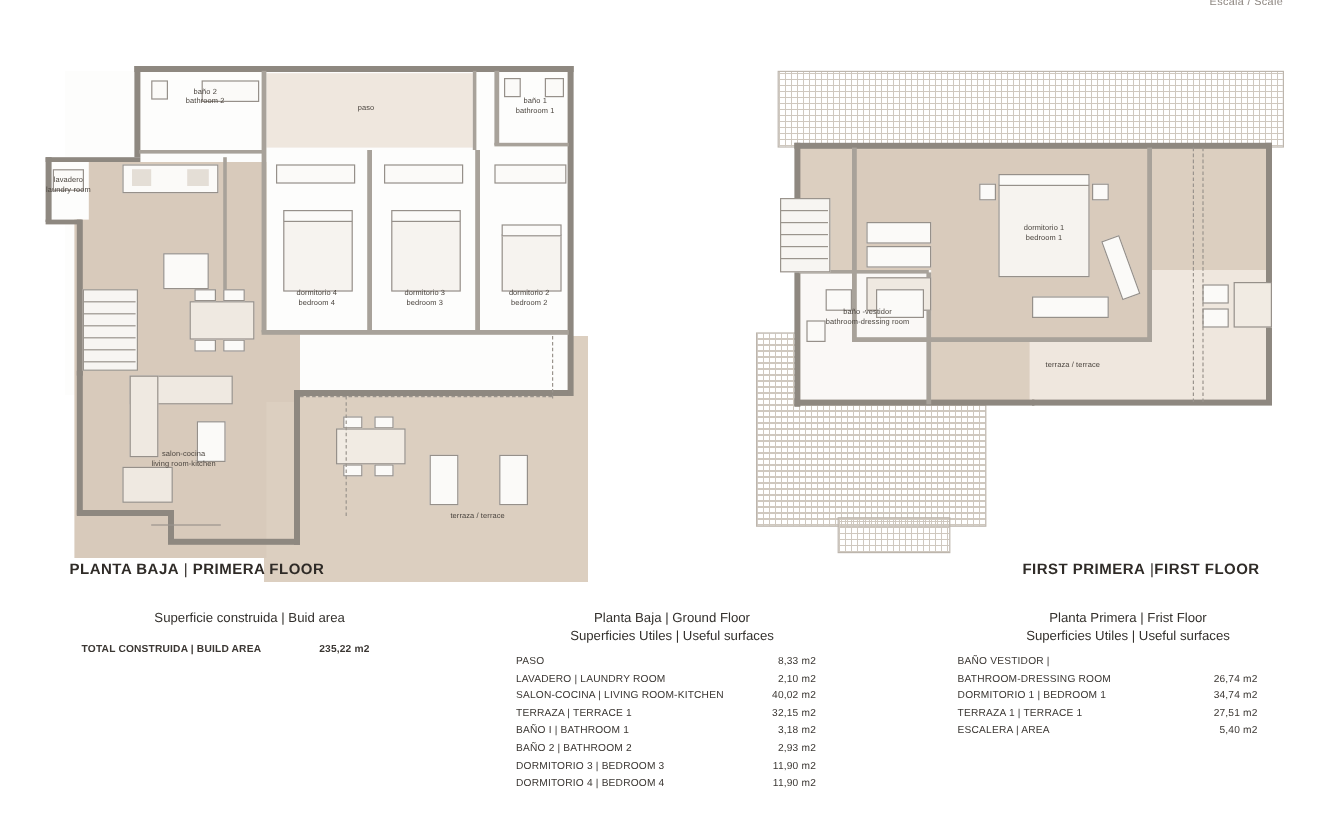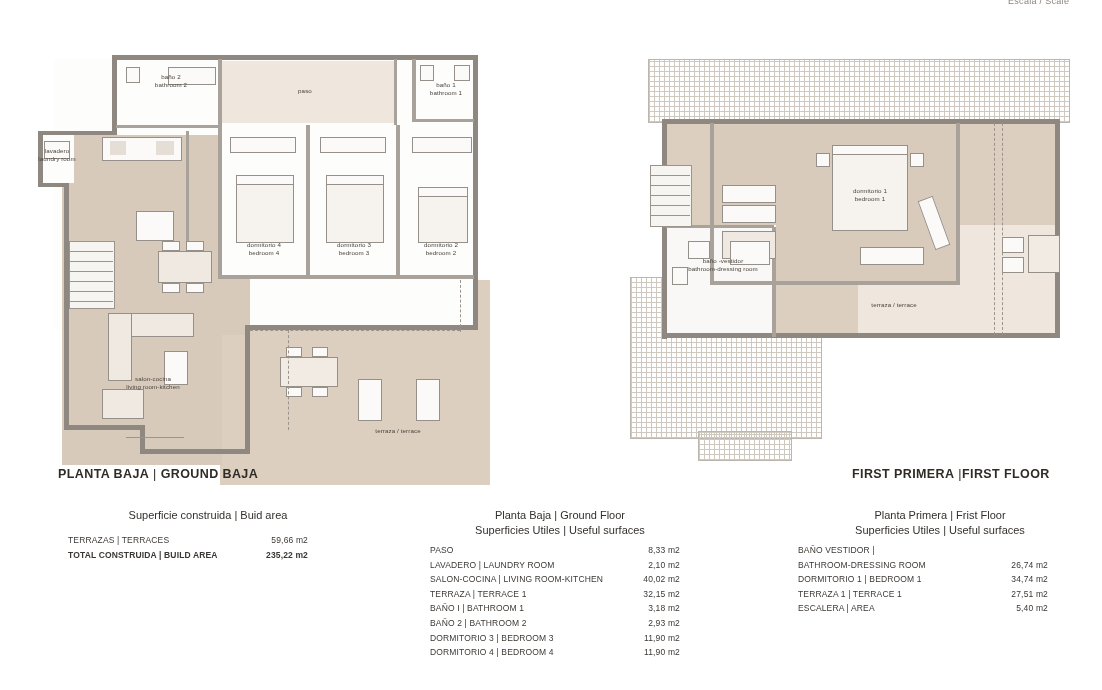--- a/index.html
+++ b/index.html
@@ -299,33 +299,29 @@
   <div class="dash-v" style="left:392px; top:78px; height:212px;"></div>
 
   <div class="lbl" style="left:222px; top:142px; width:76px;">dormitorio 1
 bedroom 1</div>
   <div class="lbl" style="left:58px; top:212px; width:110px;">baño -vestidor
 bathroom-dressing room</div>
   <div class="lbl" style="left:244px; top:256px; width:80px;">terraza / terrace</div>
 </div>
 
 <div class="plan-title" style="left:58px; top:467px;">
-  <span>PLANTA BAJA</span><span class="thin"> | </span><span>GROUND BAJA</span>
+  <span>PLANTA BAJA</span><span class="thin"> | </span><span>PRIMERA FLOOR</span>
 </div>
 
 <div class="plan-title" style="left:852px; top:467px;">
   <span>FIRST PRIMERA</span><span class="thin"> |</span><span>FIRST FLOOR</span>
 </div>
 
 <div class="tbl-head" style="left:58px; top:508px; width:300px;">Superficie construida  |  Buid area</div>
 <div class="tbl" style="left:68px; top:533px; width:240px;">
-  <div class="row">
-    <span>TERRAZAS  |  TERRACES</span>
-    <span class="val">59,66 m2</span>
-  </div>
   <div class="row bold">
     <span>TOTAL CONSTRUIDA  |  BUILD AREA</span>
     <span class="val">235,22 m2</span>
   </div>
 </div>
 
 <div class="tbl-head" style="left:410px; top:508px; width:300px;">Planta Baja  |  Ground Floor
 Superficies Utiles  |  Useful surfaces</div>
 <div class="tbl" style="left:430px; top:543px; width:250px;">
   <div class="row">

